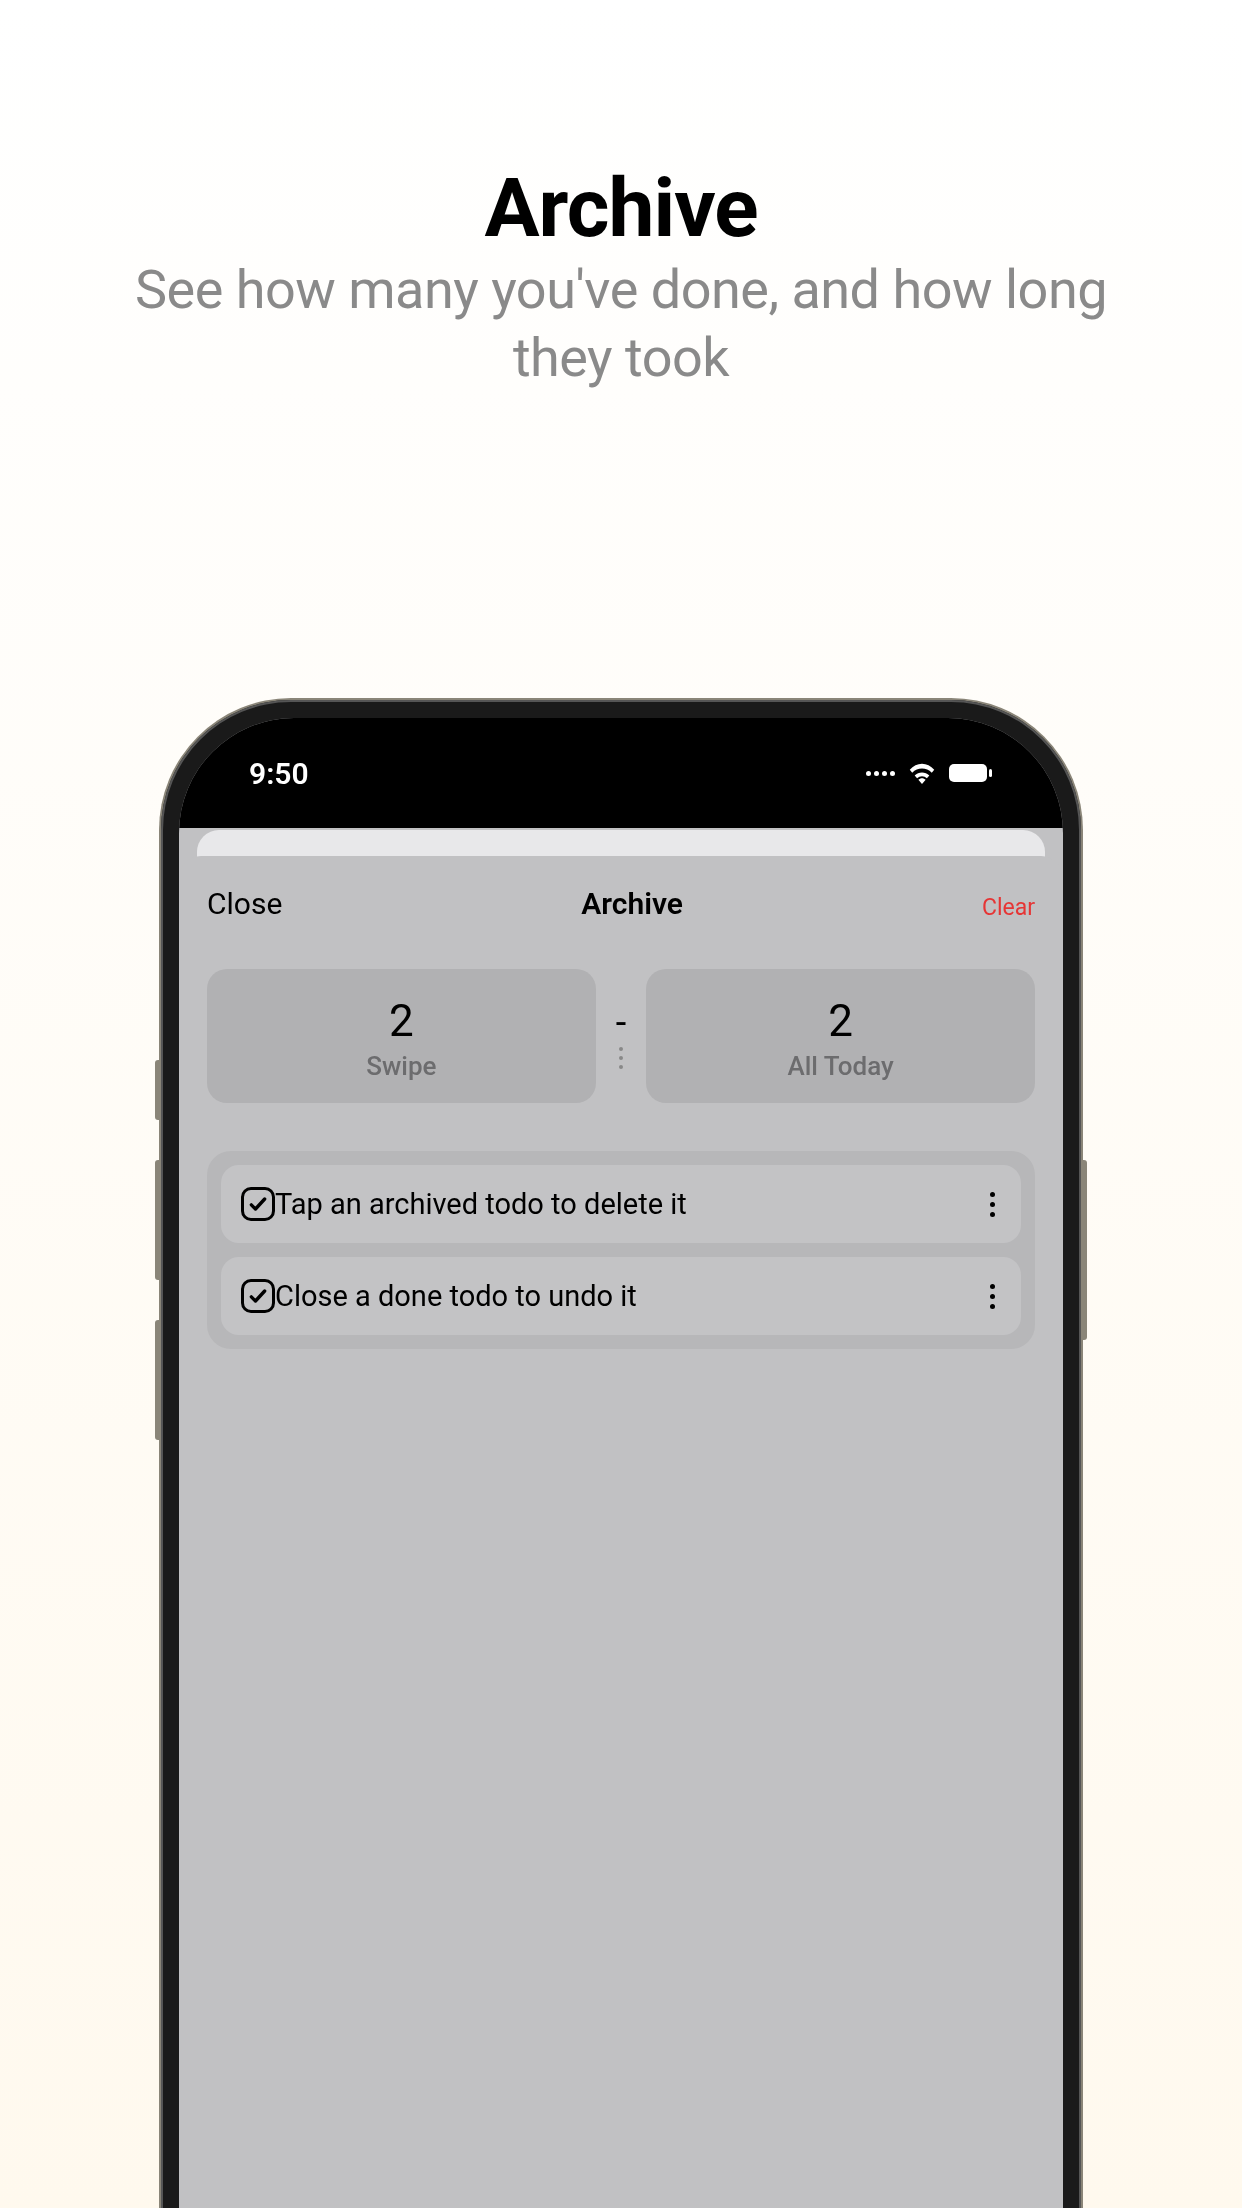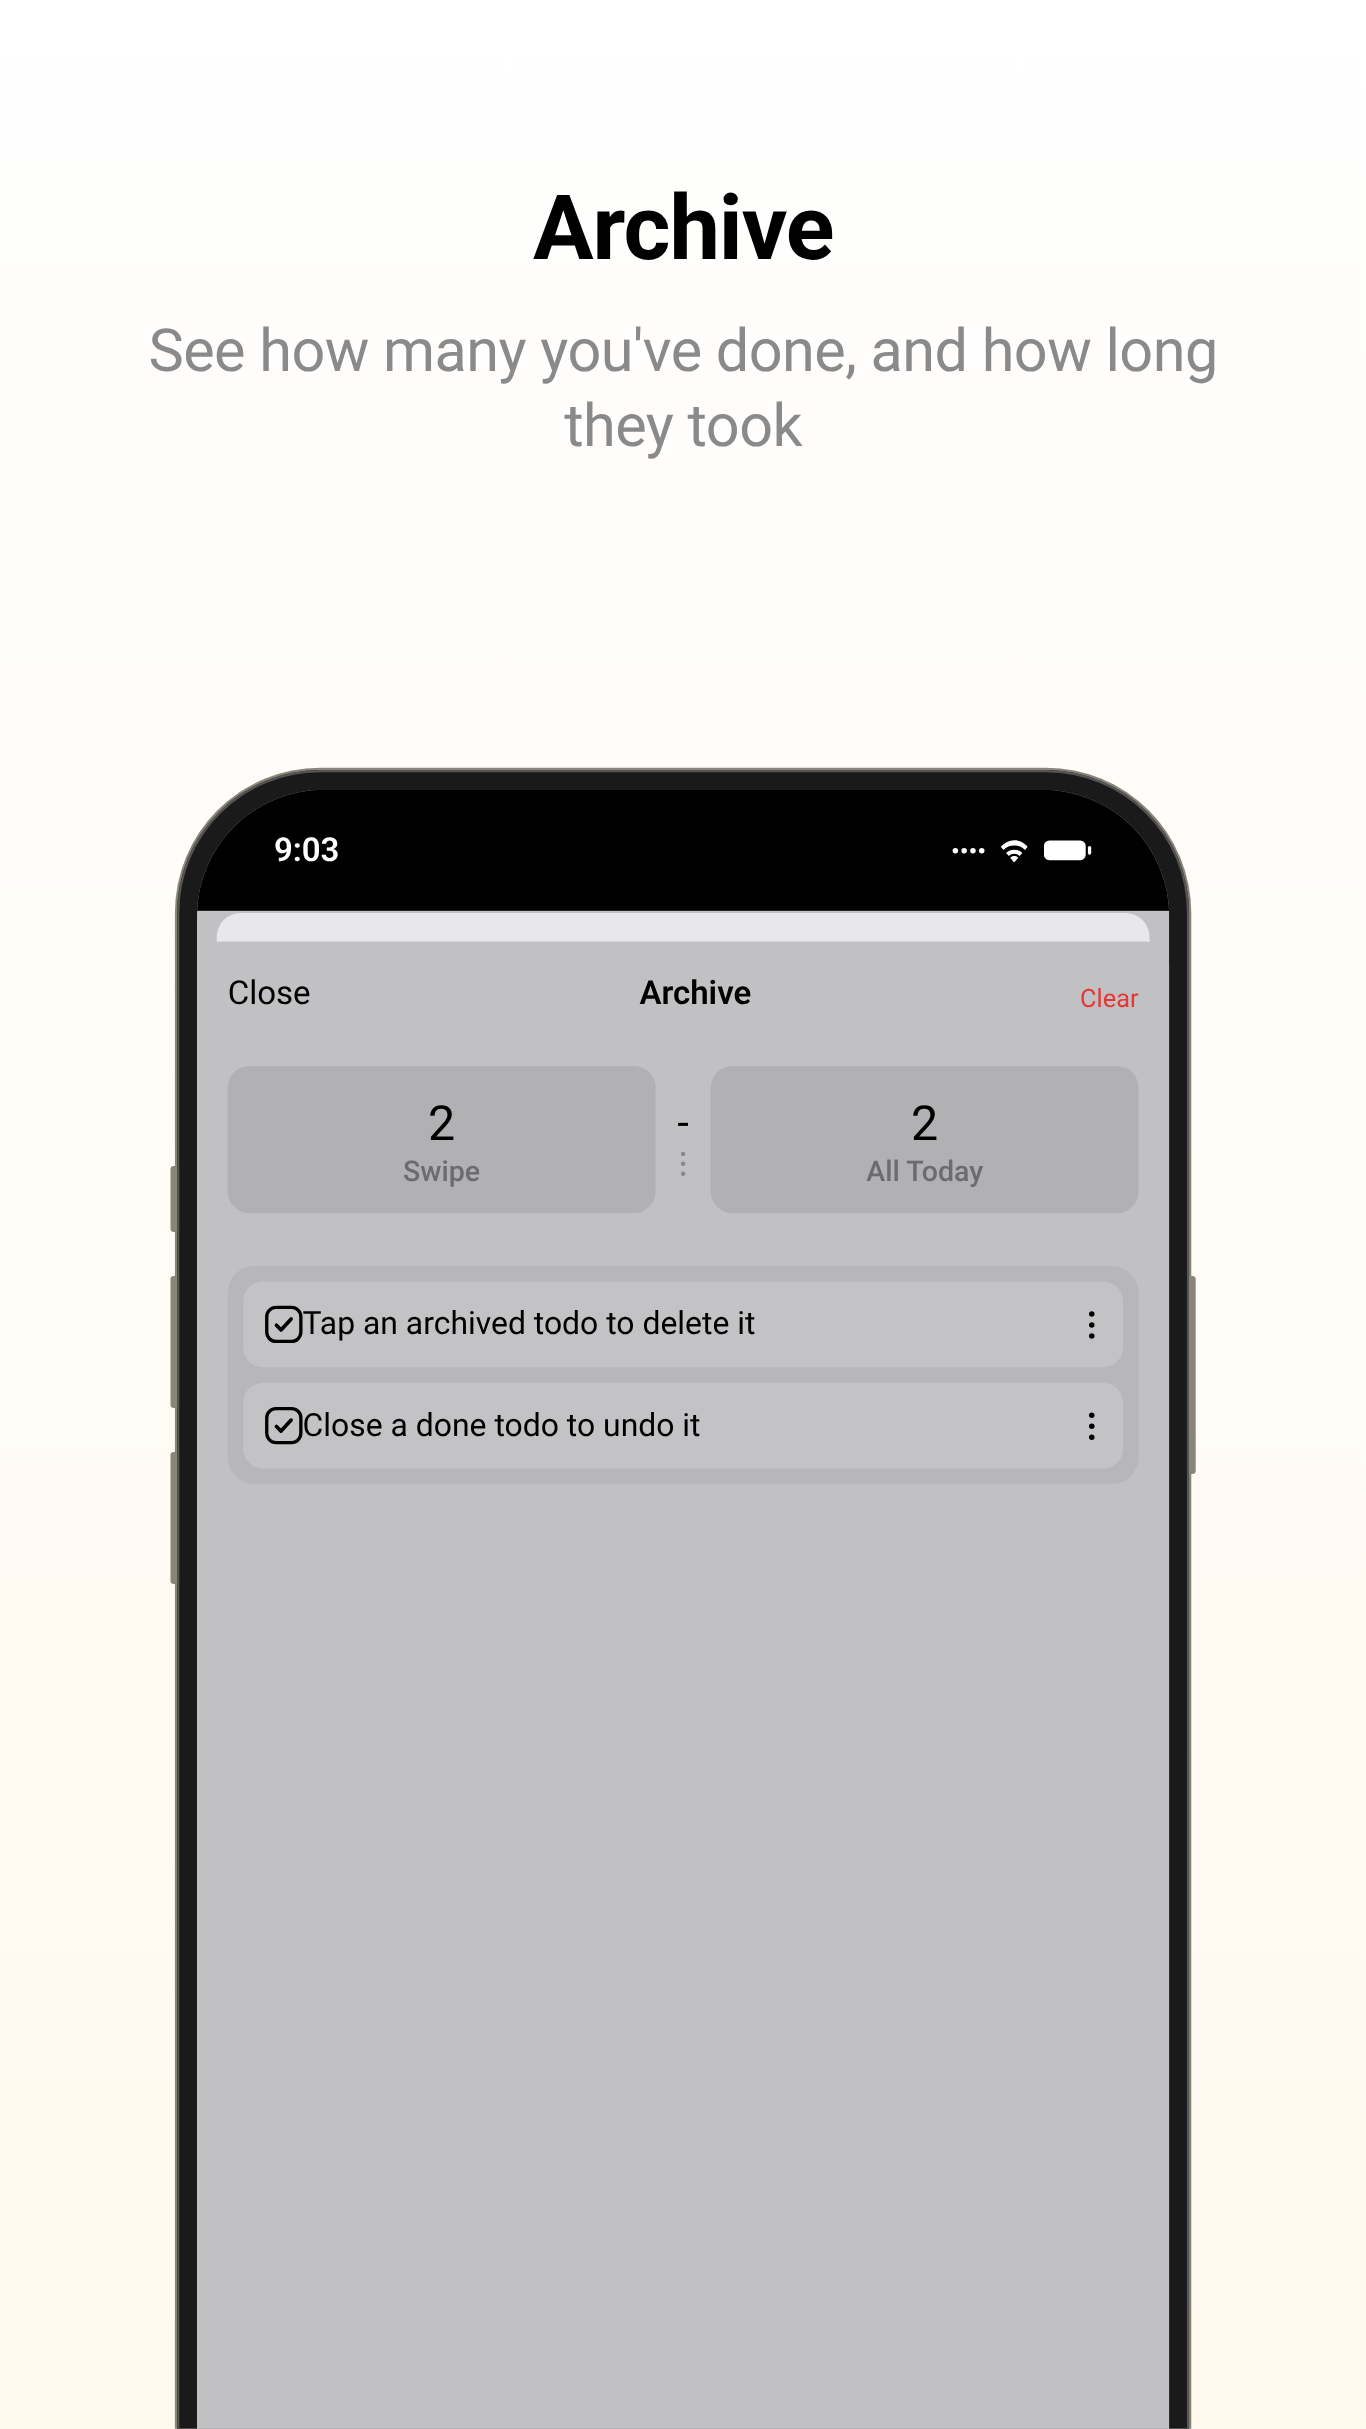--- a/index.html
+++ b/index.html
@@ -24,21 +24,20 @@
       color: #000;
       margin-top: 160px;
       letter-spacing: -1px;
     }
     
     .page-subtitle {
       text-align: center;
       font-size: 54px;
       font-weight: 400;
       color: #8a8a8a;
-      margin-top: 30px;
       line-height: 1.25;
       padding: 0 120px;
       letter-spacing: -0.5px;
     }
     
     .phone-frame {
       position: absolute;
       left: 50%;
       transform: translateX(-50%);
       top: 700px;
@@ -324,21 +323,21 @@
   </div>
   <div class="side-buttons-right">
     <div class="side-btn-r"></div>
   </div>
 
   <div class="phone-inner">
     <div class="phone-screen">
       <div class="notch"></div>
 
       <div class="status-bar">
-        <div class="status-time">9:03</div>
+        <div class="status-time">9:50</div>
         <div class="status-icons">
           <div class="cellular-dots">
             <span></span>
               <span></span>
               <span></span>
               <span></span>
           </div>
           <svg class="wifi-icon" viewBox="0 0 24 18" fill="#fff">
             <path d="M12 18l-3-3.5c1.7-1.7 4.3-1.7 6 0L12 18zm-6-7c3.3-3.3 8.7-3.3 12 0l-2 2.3c-2.2-2.2-5.8-2.2-8 0L6 11zm-4-4.6C7.5-0.2 16.5-0.2 22 6.4l-2 2.3C15.6 4.3 8.4 4.3 4 8.7L2 6.4z"></path>
           </svg>

